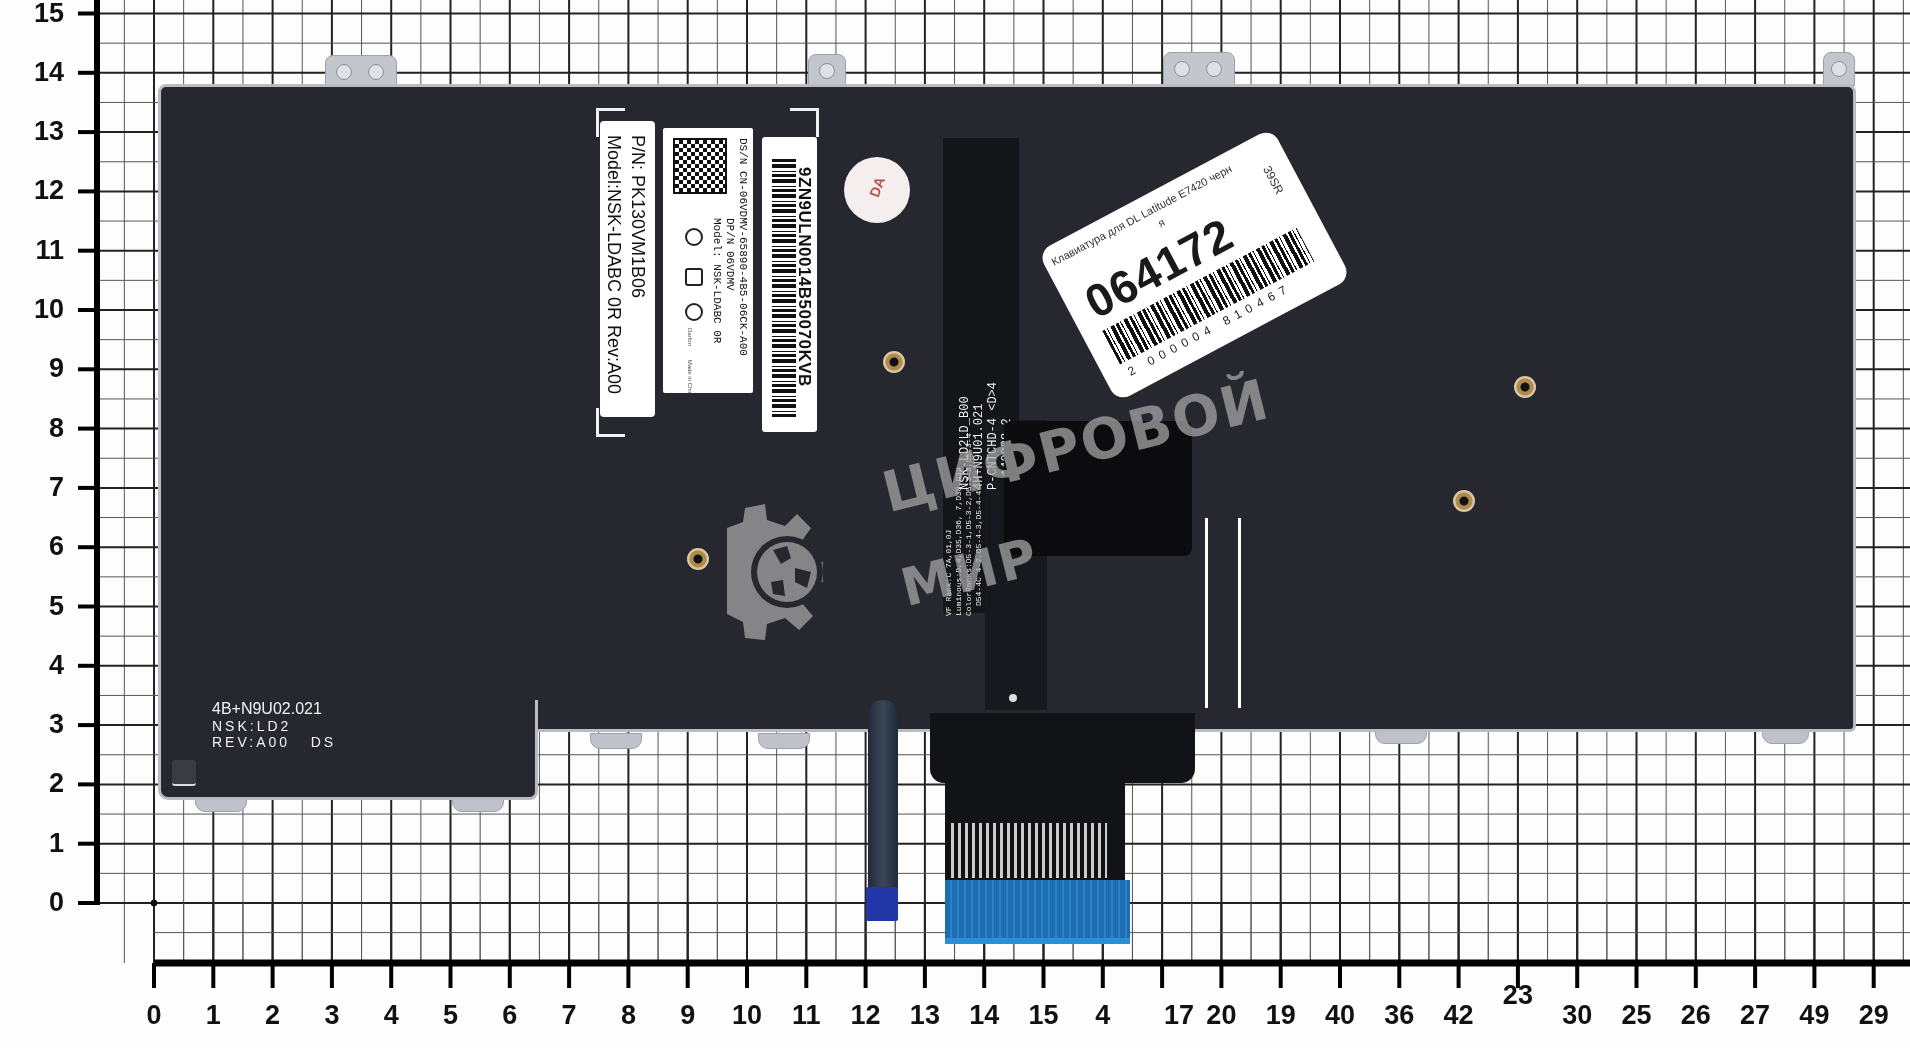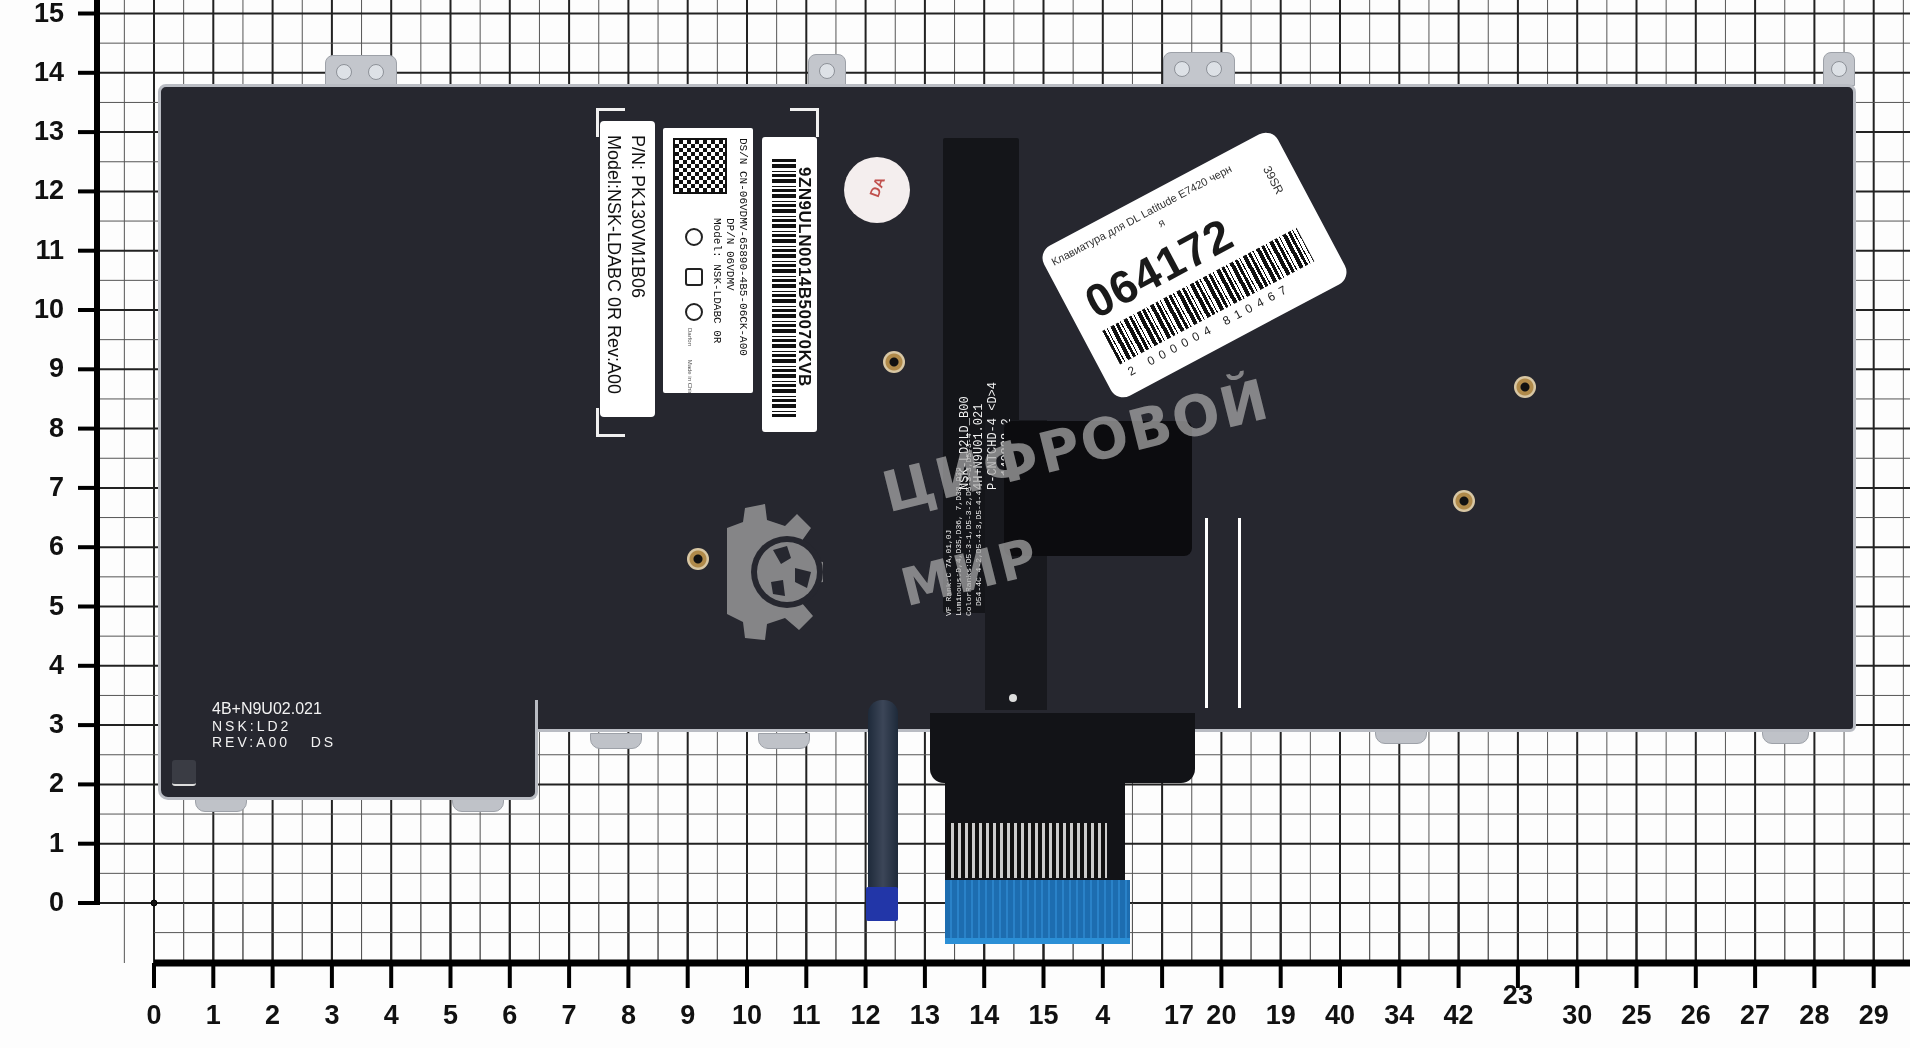--- a/index.html
+++ b/index.html
@@ -271,28 +271,28 @@
     <div class="axis-label xlab" style="left: 776.3px; top: 1002px;">11</div>
     <div class="axis-label xlab" style="left: 835.6px; top: 1002px;">12</div>
     <div class="axis-label xlab" style="left: 894.9px; top: 1002px;">13</div>
     <div class="axis-label xlab" style="left: 954.2px; top: 1002px;">14</div>
     <div class="axis-label xlab" style="left: 1013.5px; top: 1002px;">15</div>
     <div class="axis-label xlab" style="left: 1072.8px; top: 1002px;">4</div>
     <div class="axis-label xlab" style="left: 1149px; top: 1002px;">17</div>
     <div class="axis-label xlab" style="left: 1191.4px; top: 1002px;">20</div>
     <div class="axis-label xlab" style="left: 1250.7px; top: 1002px;">19</div>
     <div class="axis-label xlab" style="left: 1310px; top: 1002px;">40</div>
-    <div class="axis-label xlab" style="left: 1369.3px; top: 1002px;">34</div>
+    <div class="axis-label xlab" style="left: 1369.3px; top: 1002px;">36</div>
     <div class="axis-label xlab" style="left: 1428.6px; top: 1002px;">42</div>
     <div class="axis-label xlab" style="left: 1487.9px; top: 982px;">23</div>
     <div class="axis-label xlab" style="left: 1547.2px; top: 1002px;">30</div>
     <div class="axis-label xlab" style="left: 1606.5px; top: 1002px;">25</div>
     <div class="axis-label xlab" style="left: 1665.8px; top: 1002px;">26</div>
     <div class="axis-label xlab" style="left: 1725.1px; top: 1002px;">27</div>
-    <div class="axis-label xlab" style="left: 1784.4px; top: 1002px;">28</div>
+    <div class="axis-label xlab" style="left: 1784.4px; top: 1002px;">49</div>
     <div class="axis-label xlab" style="left: 1843.7px; top: 1002px;">29</div>
     <div class="axis-label xlab" style="left: 1903px; top: 1002px;">3</div>
   </div>
 
 <div class="tab" style="left:325px;top:55px;width:70px;height:32px;">
     <span class="hole" style="left:10px"></span>
     <span class="hole" style="left:42px"></span>
   </div>
 <div class="tab" style="left:808px;top:54px;width:36px;height:32px;">
     <span class="hole" style="left:10px"></span>

